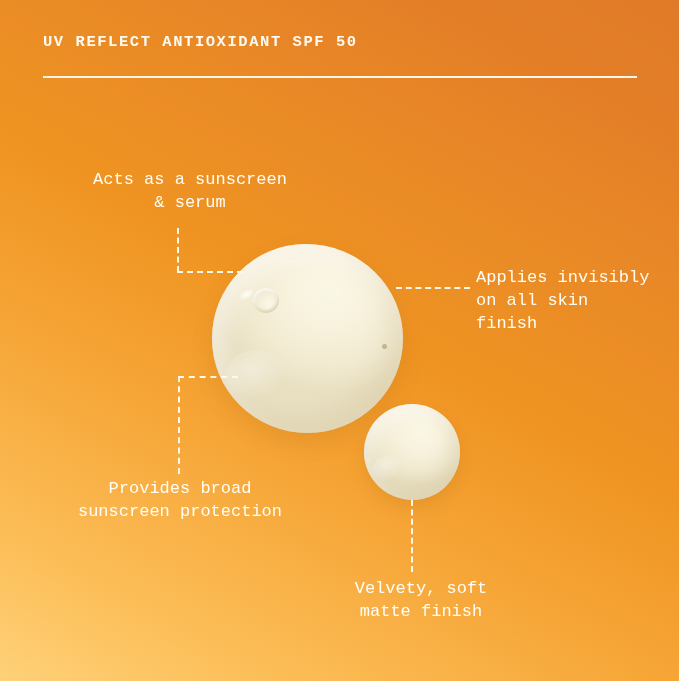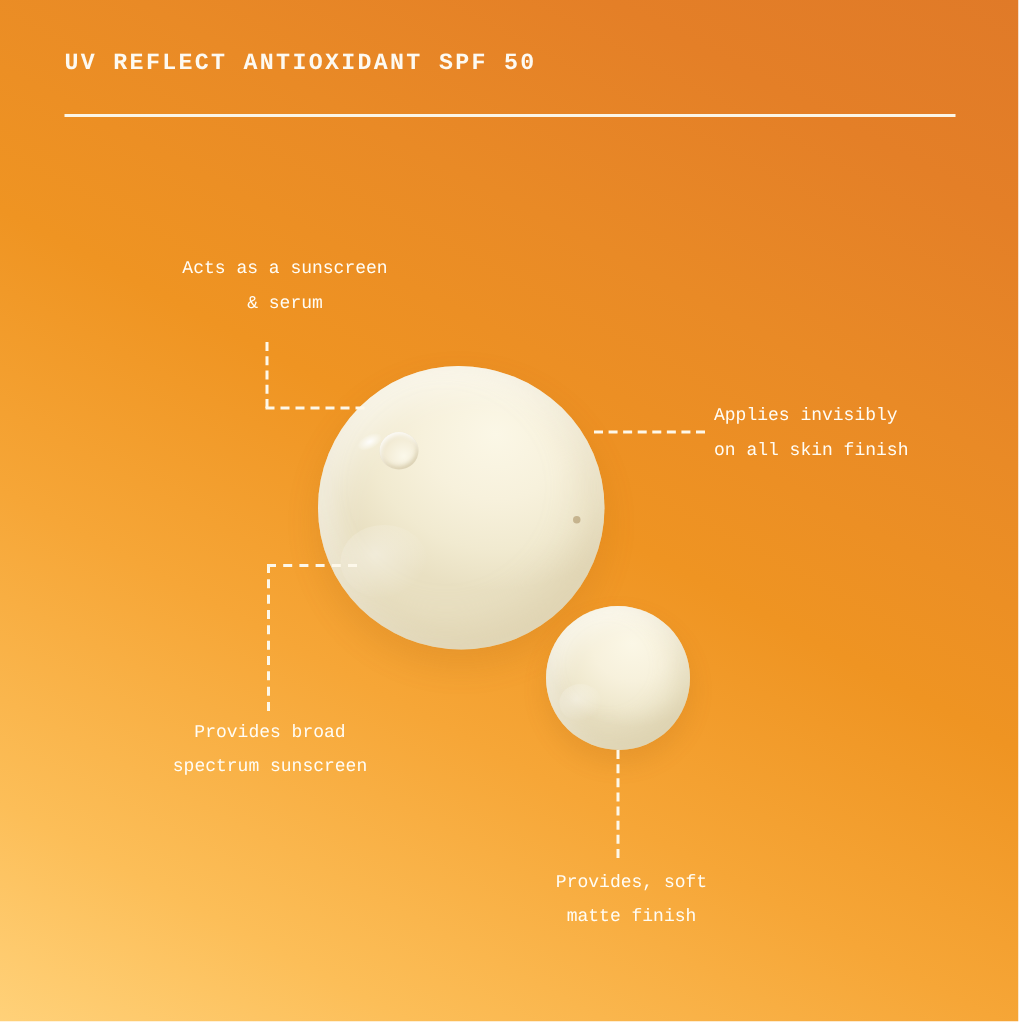--- a/index.html
+++ b/index.html
@@ -137,21 +137,21 @@
   .dash-v {
     position: absolute;
     width: 0;
     border-left: 2px dashed #fdf8ea;
   }
 
   
   .label {
     position: absolute;
     color: #fffdf6;
-    font-size: 12px;
+    font-size: 17px;
     line-height: 23px;
     white-space: pre-line;
   }
   .label-center { text-align: center; }
   .label-left { text-align: left; }
 
   #label-sunscreen { left: 76px; top: 168px; width: 228px; }
   #label-invisible { left: 476px; top: 266px; width: 180px; }
   #label-broad     { left: 66px;  top: 477px; width: 228px; }
   #label-matte     { left: 331px; top: 577px; width: 180px; }
@@ -182,18 +182,18 @@
 
   <div class="dash-v" style="left:411px; top:500px; height:72px;"></div>
 
   <div class="label label-center" id="label-sunscreen">Acts as a sunscreen
 &amp; serum</div>
 
   <div class="label label-left" id="label-invisible">Applies invisibly
 on all skin finish</div>
 
   <div class="label label-center" id="label-broad">Provides broad
-spectrum sunscreen</div>
+sunscreen protection</div>
 
-  <div class="label label-center" id="label-matte">Provides, soft
+  <div class="label label-center" id="label-matte">Velvety, soft
 matte finish</div>
 
 </div>
 
 </body></html>

